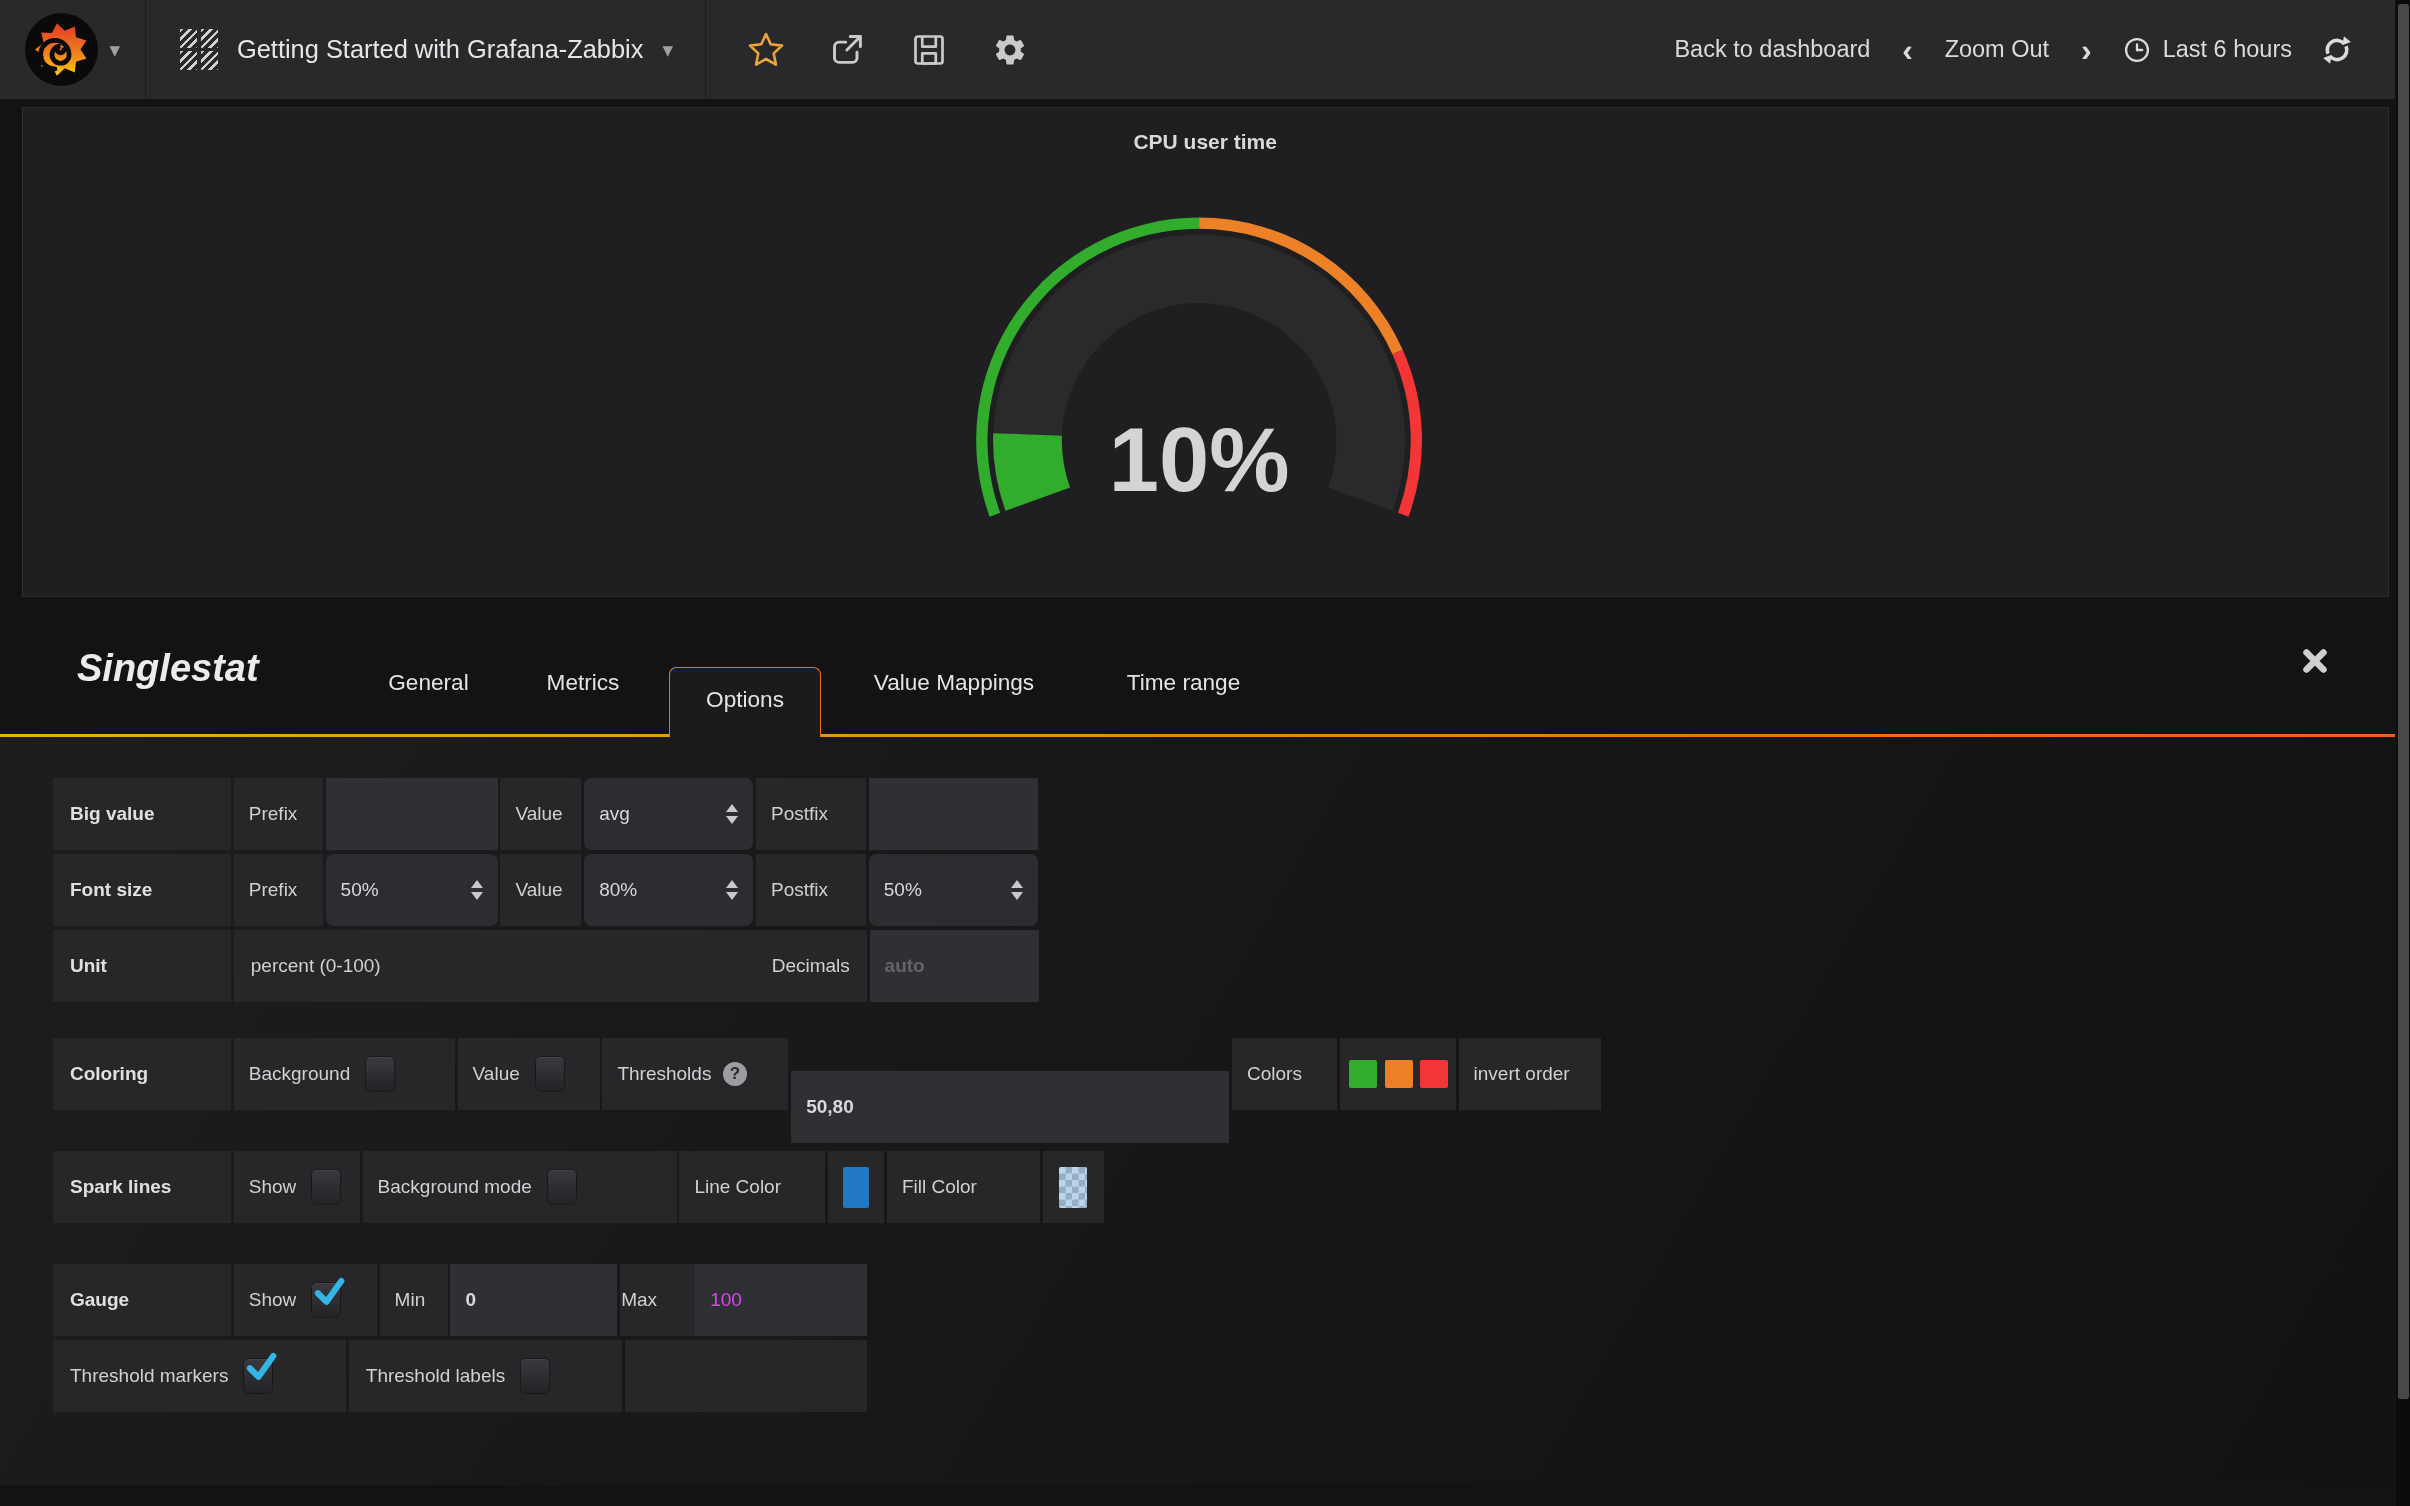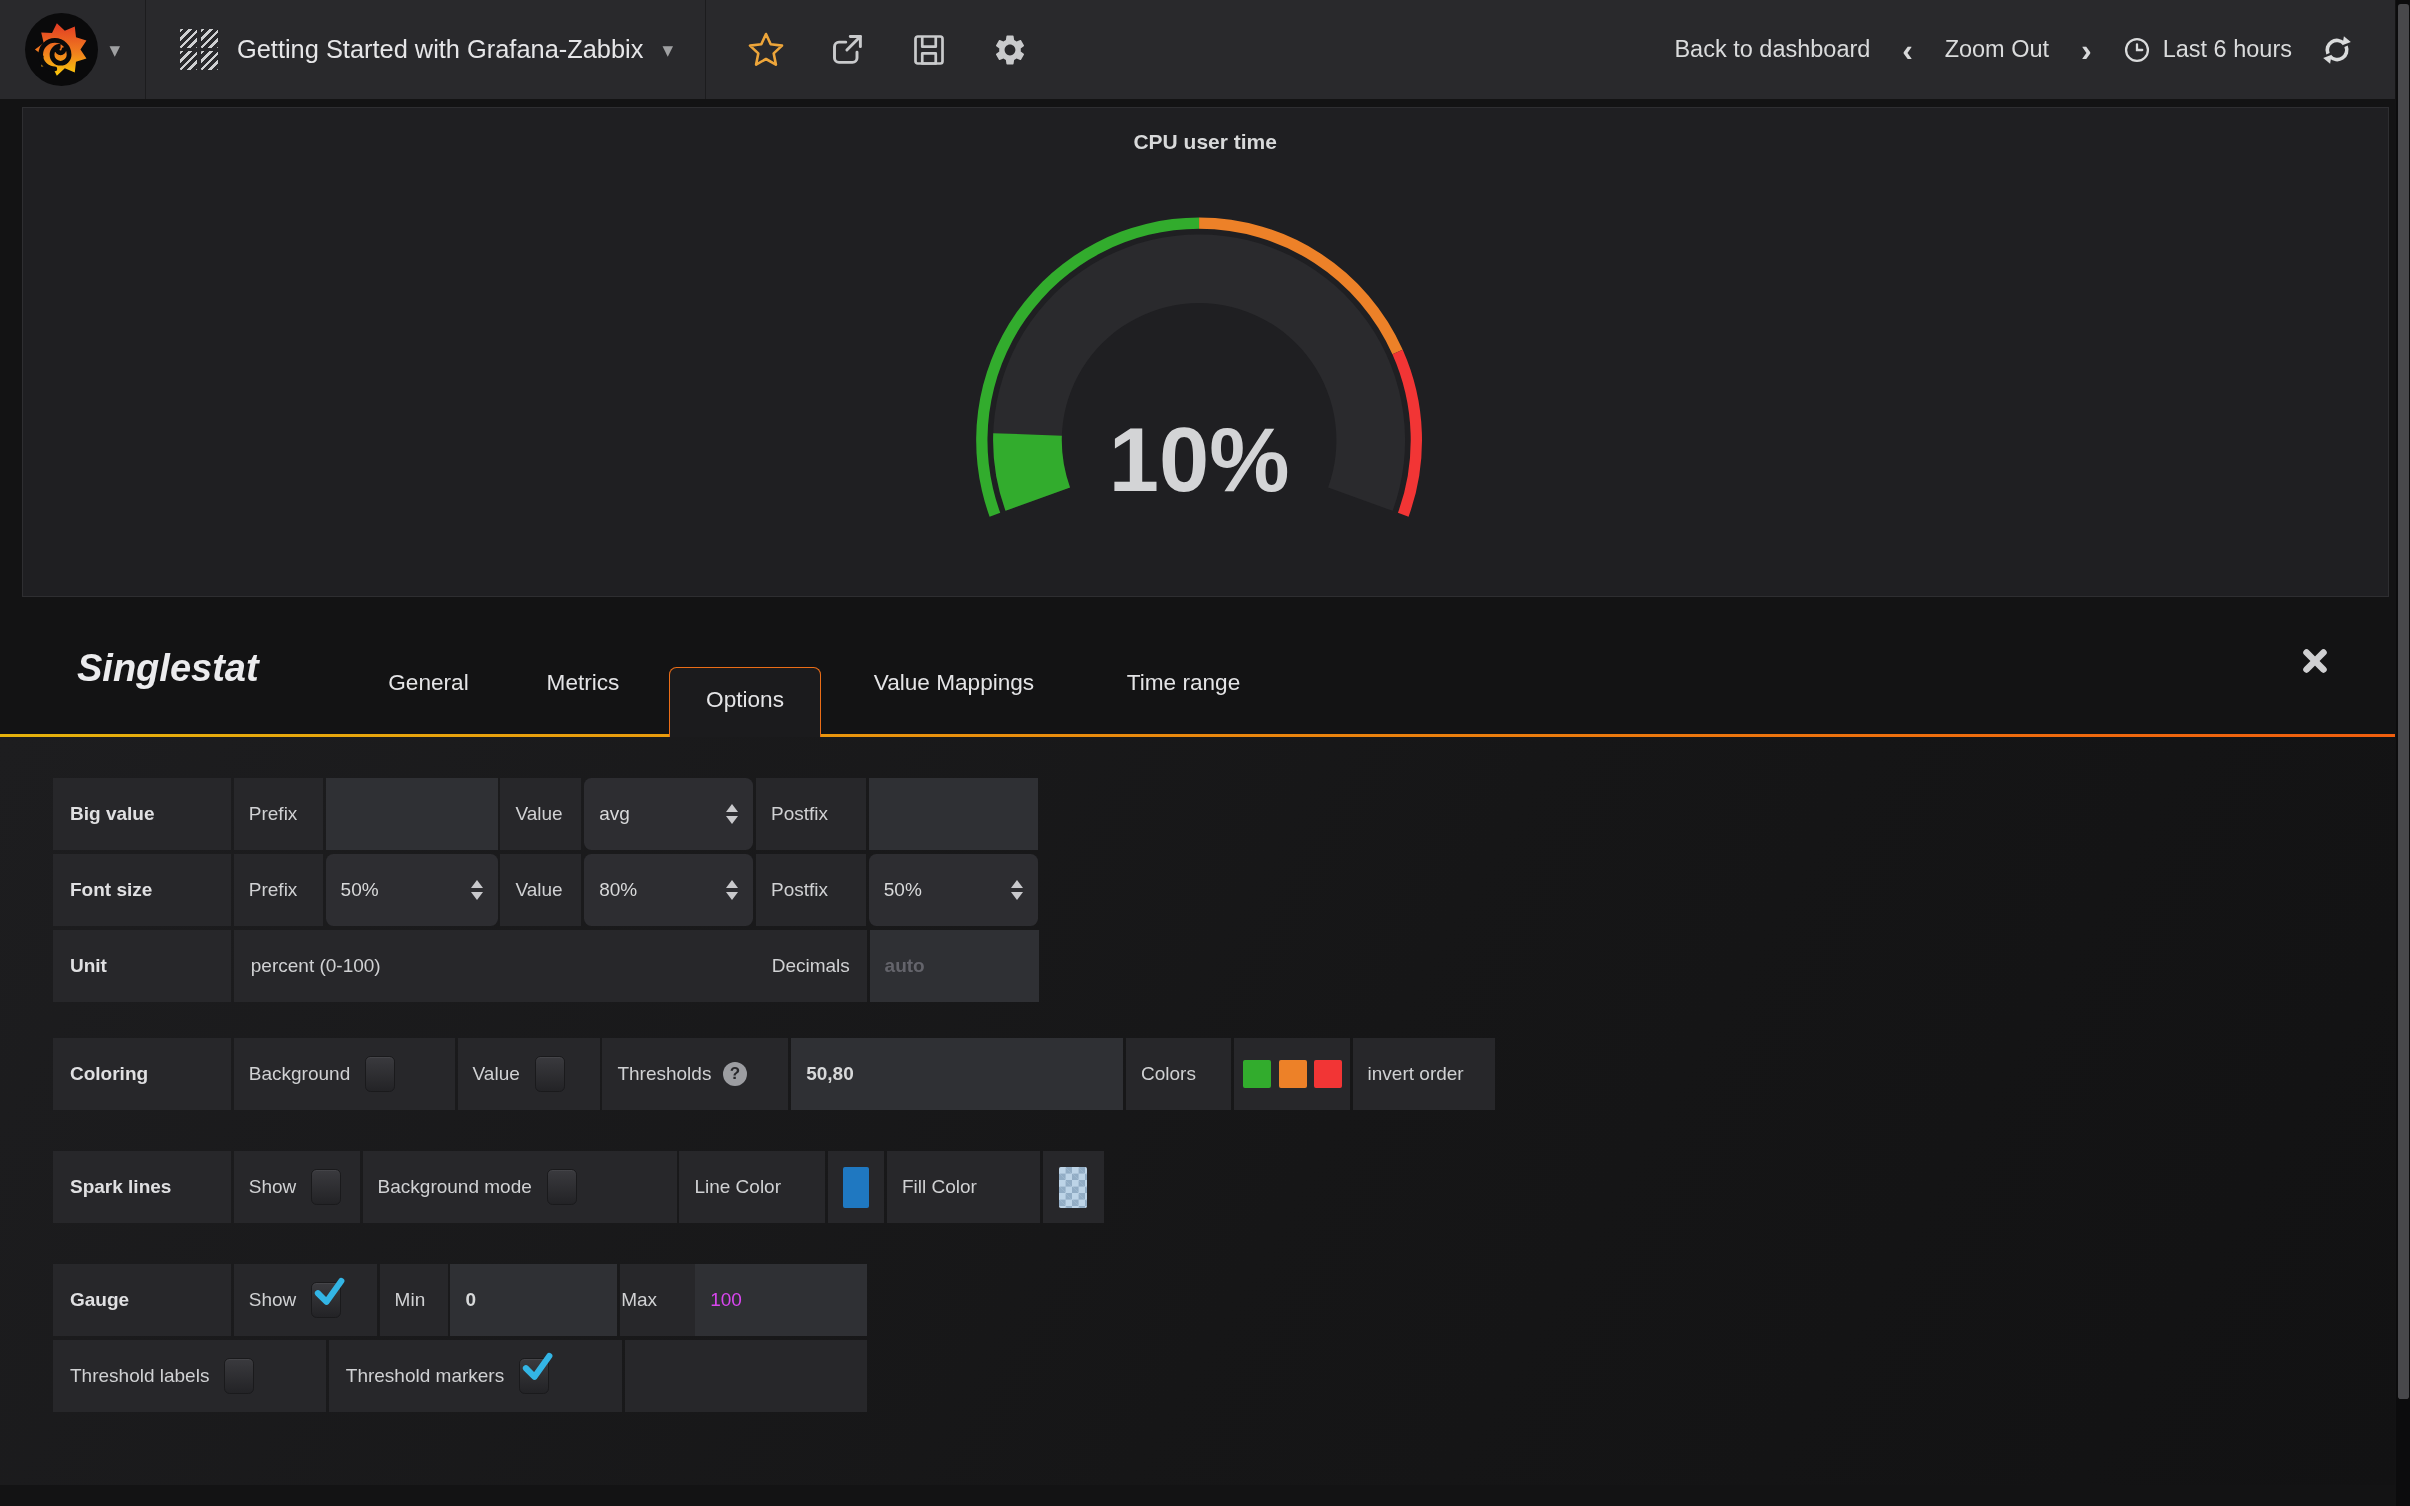--- a/index.html
+++ b/index.html
@@ -262,21 +262,21 @@
       <div class="cell lbl" style="width:142px;">
         <span>Value</span>
         <span class="checkbox">
           
         </span>
       </div>
       <div class="cell lbl" style="width:186px;">
         <span>Thresholds</span>
         <span class="help">?</span>
       </div>
-      <input class="input" style="width: 332px;" value="50,80">
+      <input class="input" style="width: 438px; margin-top: 33px;" value="50,80">
       <div class="cell lbl" style="width:105px;">Colors</div>
       <div class="cell" style="width:116px;padding-left:9.4px;">
         <span class="swatch" style="background: rgb(50, 172, 45);"></span>
         <span class="swatch" style="background: rgb(237, 129, 40);"></span>
         <span class="swatch" style="background: rgb(242, 53, 53);"></span>
       </div>
       <div class="cell lbl" style="width:142px;">
         <span class="link">invert order</span>
       </div>
     </div>
@@ -322,34 +322,34 @@
         </span>
       </div>
       <div class="cell lbl" style="width:68px;">Min</div>
       <input class="input" style="width: 167px;" value="0">
       <div class="cell" style="width:247px;">
         <span style="padding:0 0 0 1px;width:75px;flex:none;">Max</span>
         <input class="inner-input" value="100" style="">
       </div>
     </div>
     <div class="frow">
-      <div class="cell" style="width:273px;padding-left:17px;">
-        <span>Threshold labels</span>
-        <span class="checkbox">
-          
-        </span>
-      </div>
       <div class="cell" style="width:293px;padding-left:17px;">
         <span>Threshold markers</span>
         <span class="checkbox checked">
           <svg width="32" height="32" viewBox="0 0 26 26">
               <polyline points="4,14 11,21 23,4" fill="none" stroke="#33b5e5" stroke-width="5" stroke-linecap="round" stroke-linejoin="round"></polyline>
             </svg>
         </span>
       </div>
+      <div class="cell" style="width:273px;padding-left:17px;">
+        <span>Threshold labels</span>
+        <span class="checkbox">
+          
+        </span>
+      </div>
       <div class="cell empty" style="width:242px;"></div>
     </div>
   </div>
 
   <div class="scrollbar">
     <div class="scroll-thumb"></div>
   </div>
 </div>
 
 

